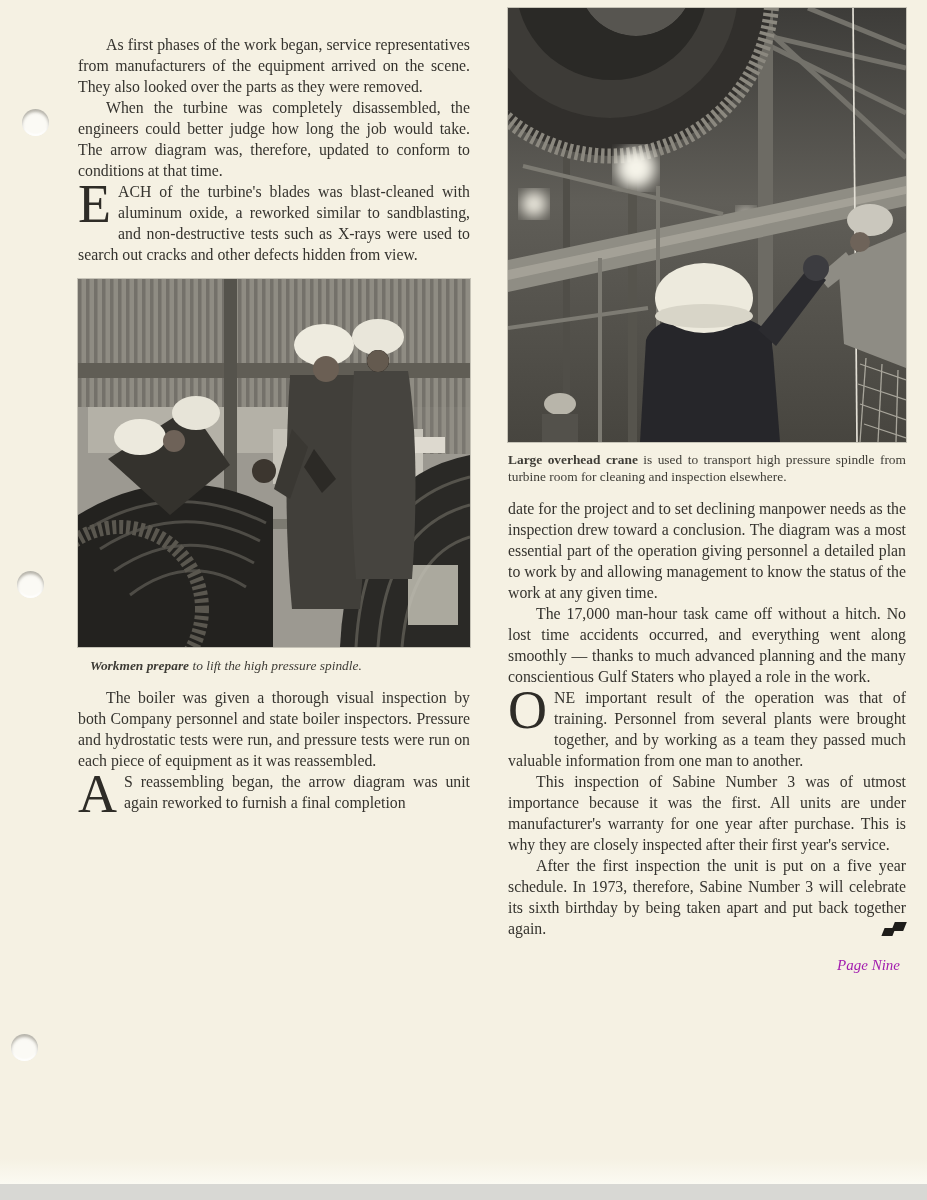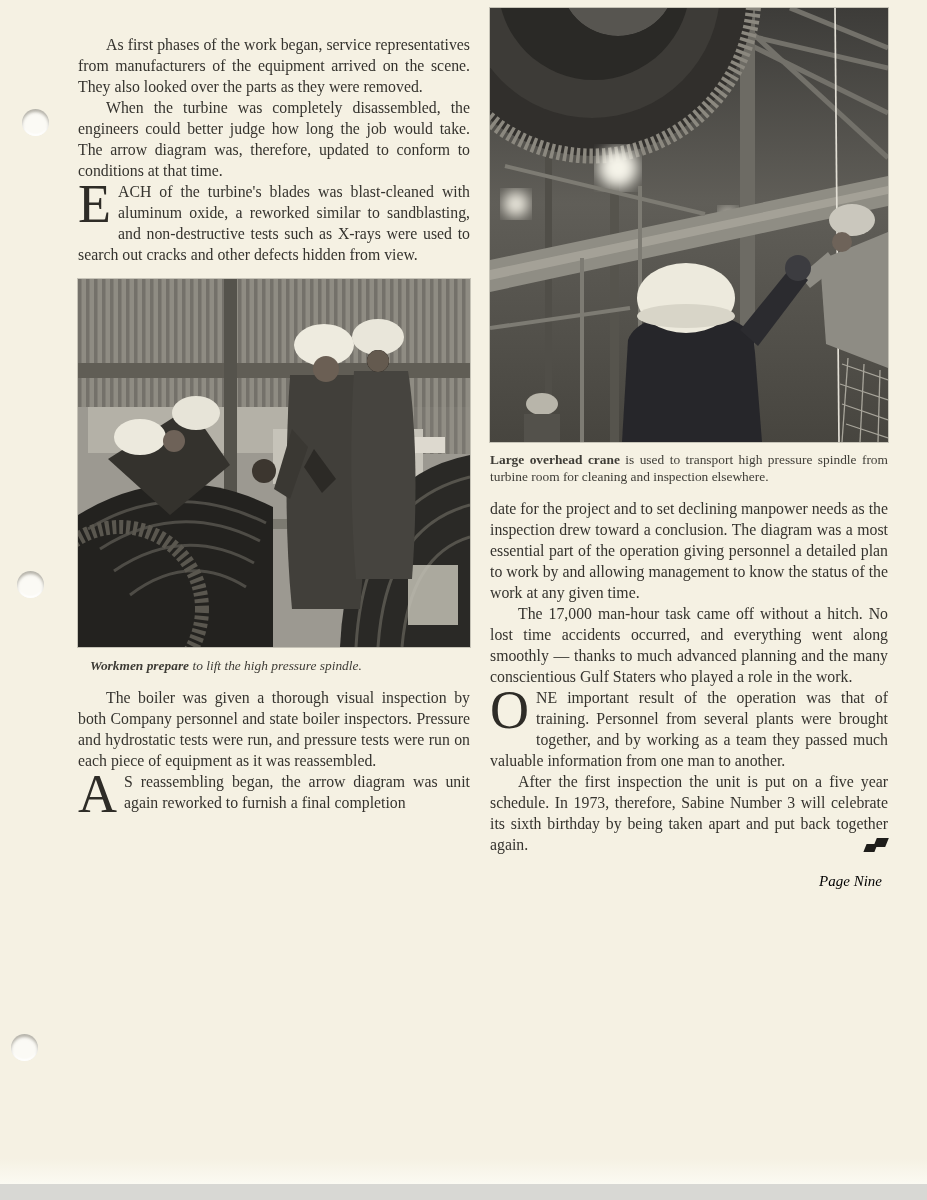--- a/index.html
+++ b/index.html
@@ -20,21 +20,21 @@
     position:absolute;width:27px;height:27px;border-radius:50%;
     background:#fbfaf5;
     box-shadow:inset 0 3px 3px rgba(125,122,110,.55), inset 0 -2px 2px rgba(255,255,255,.9);
   }
   .hole1{left:22px;top:109px;}
   .hole2{left:17px;top:571px;}
   .hole3{left:11px;top:1034px;}
 
   .col{position:absolute;text-align:justify;font-size:15.8px;line-height:21px;}
   .col-left{left:78px;top:34px;width:392px;}
-  .col-right{left:490px;top:8px;width:398px;}
+  .col-right{left:508px;top:8px;width:398px;}
 
   p.para{margin:0;text-indent:28px;}
   p.nodent{margin:0;text-indent:0;}
   .sec-gap{margin-top:15px;}
 
   .dropcap{
     float:left;font-size:54px;line-height:42px;
     padding:2px 7px 0 0;color:#2e2c27;
   }
 
@@ -59,21 +59,21 @@
     content:"";position:absolute;left:1px;top:6px;width:11px;height:8px;
     background:#1e1d1a;transform:skewX(-22deg);
   }
   .endmark::after{
     content:"";position:absolute;left:11px;top:0;width:12px;height:9px;
     background:#1e1d1a;transform:skewX(-22deg);
   }
 
   .page-number{
     margin-top:16px;text-align:right;font-style:italic;
-    font-size:15px;color:#000000;padding-right:6px;
+    font-size:15px;color:#a21caf;padding-right:6px;
   }
 </style>
 </head>
 <body>
 
 <div class="hole hole1"></div>
 <div class="hole hole2"></div>
 <div class="hole hole3"></div>
 
 <div class="col col-left">
@@ -252,20 +252,21 @@
     <span class="lead">Large overhead crane</span><span> is used to transport high pressure spindle from turbine room for cleaning and inspection elsewhere.</span>
   </p>
 
   <p class="nodent body-start">date for the project and to set declining manpower needs as the inspection drew toward a conclusion. The diagram was a most essential part of the operation giving personnel a detailed plan to work by and allowing management to know the status of the work at any given time.</p>
   <p class="para">The 17,000 man-hour task came off without a hitch. No lost time accidents occurred, and everything went along smoothly — thanks to much advanced planning and the many conscientious Gulf Staters who played a role in the work.</p>
 
   <p class="nodent sec-gap">
     <span class="dropcap">O</span><span>NE important result of the operation was that of training. Personnel from several plants were brought together, and by working as a team they passed much valuable information from one man to another.</span>
   </p>
 
+  <p class="para">This inspection of Sabine Number 3 was of utmost importance because it was the first. All units are under manufacturer's warranty for one year after purchase. This is why they are closely inspected after their first year's service.</p>
 
   <p class="para para-last">
     <span>After the first inspection the unit is put on a five year schedule. In 1973, therefore, Sabine Number 3 will celebrate its sixth birthday by being taken apart and put back together again.</span>
     <span class="endmark"></span>
   </p>
 
   <div class="page-number">Page Nine</div>
 </div>
 
 <div class="scan-band-light"></div>

